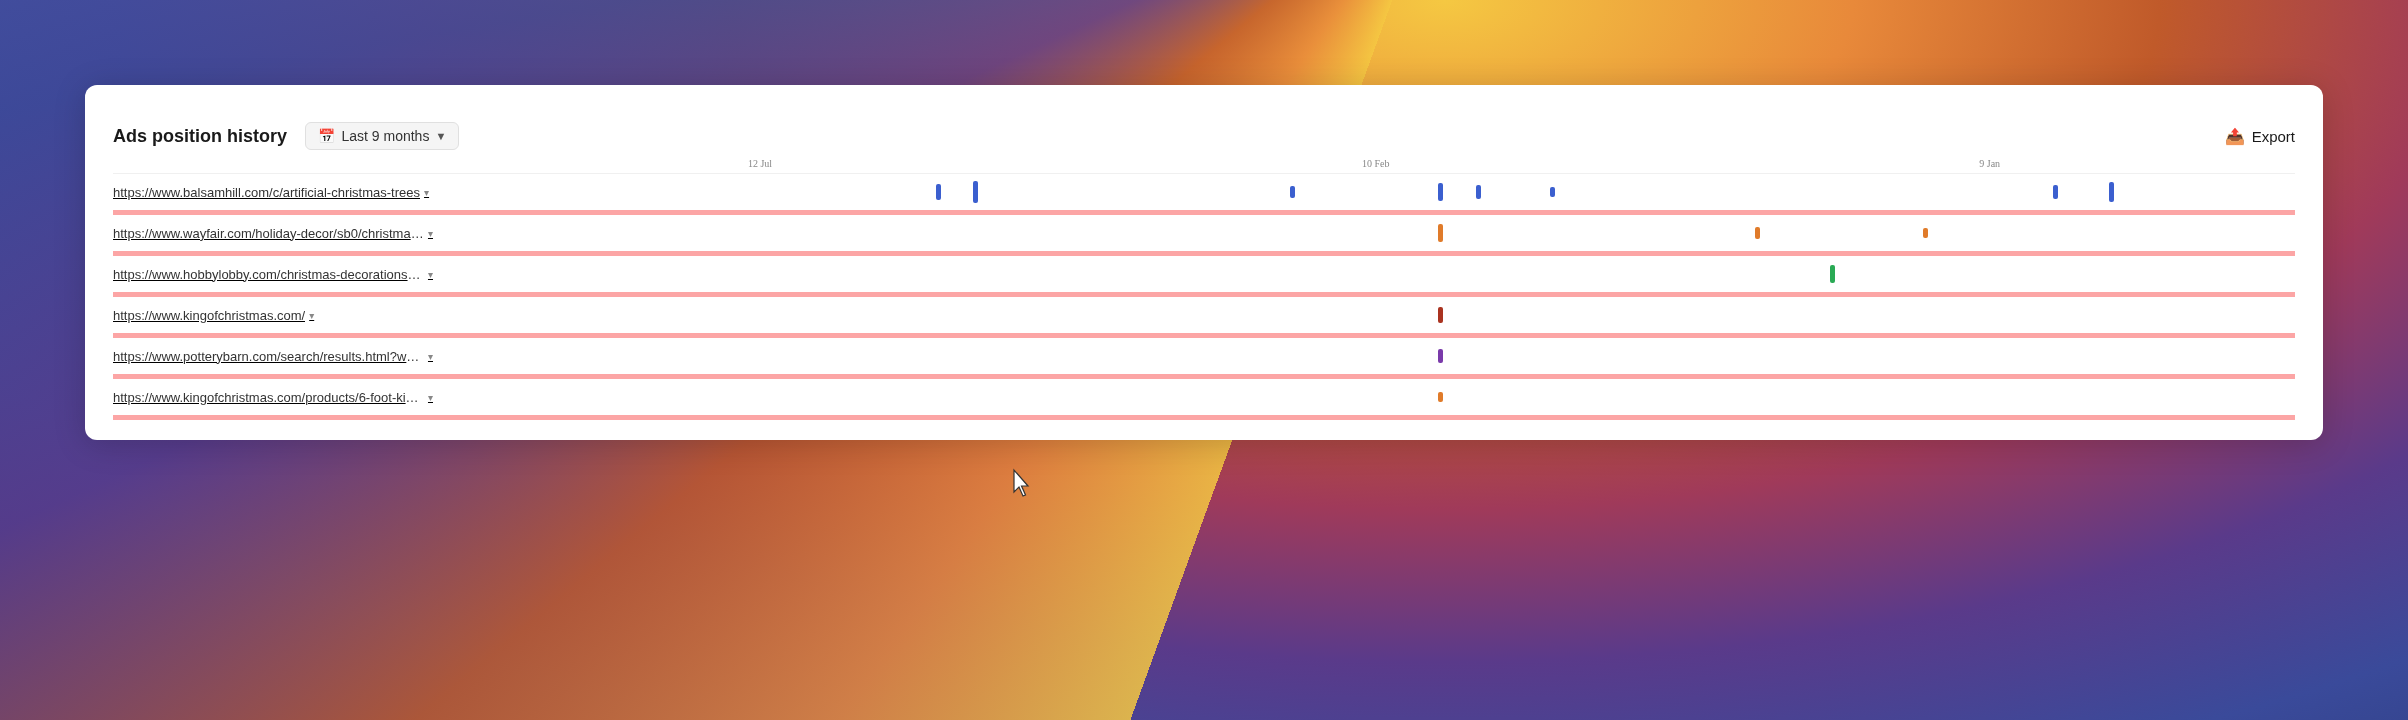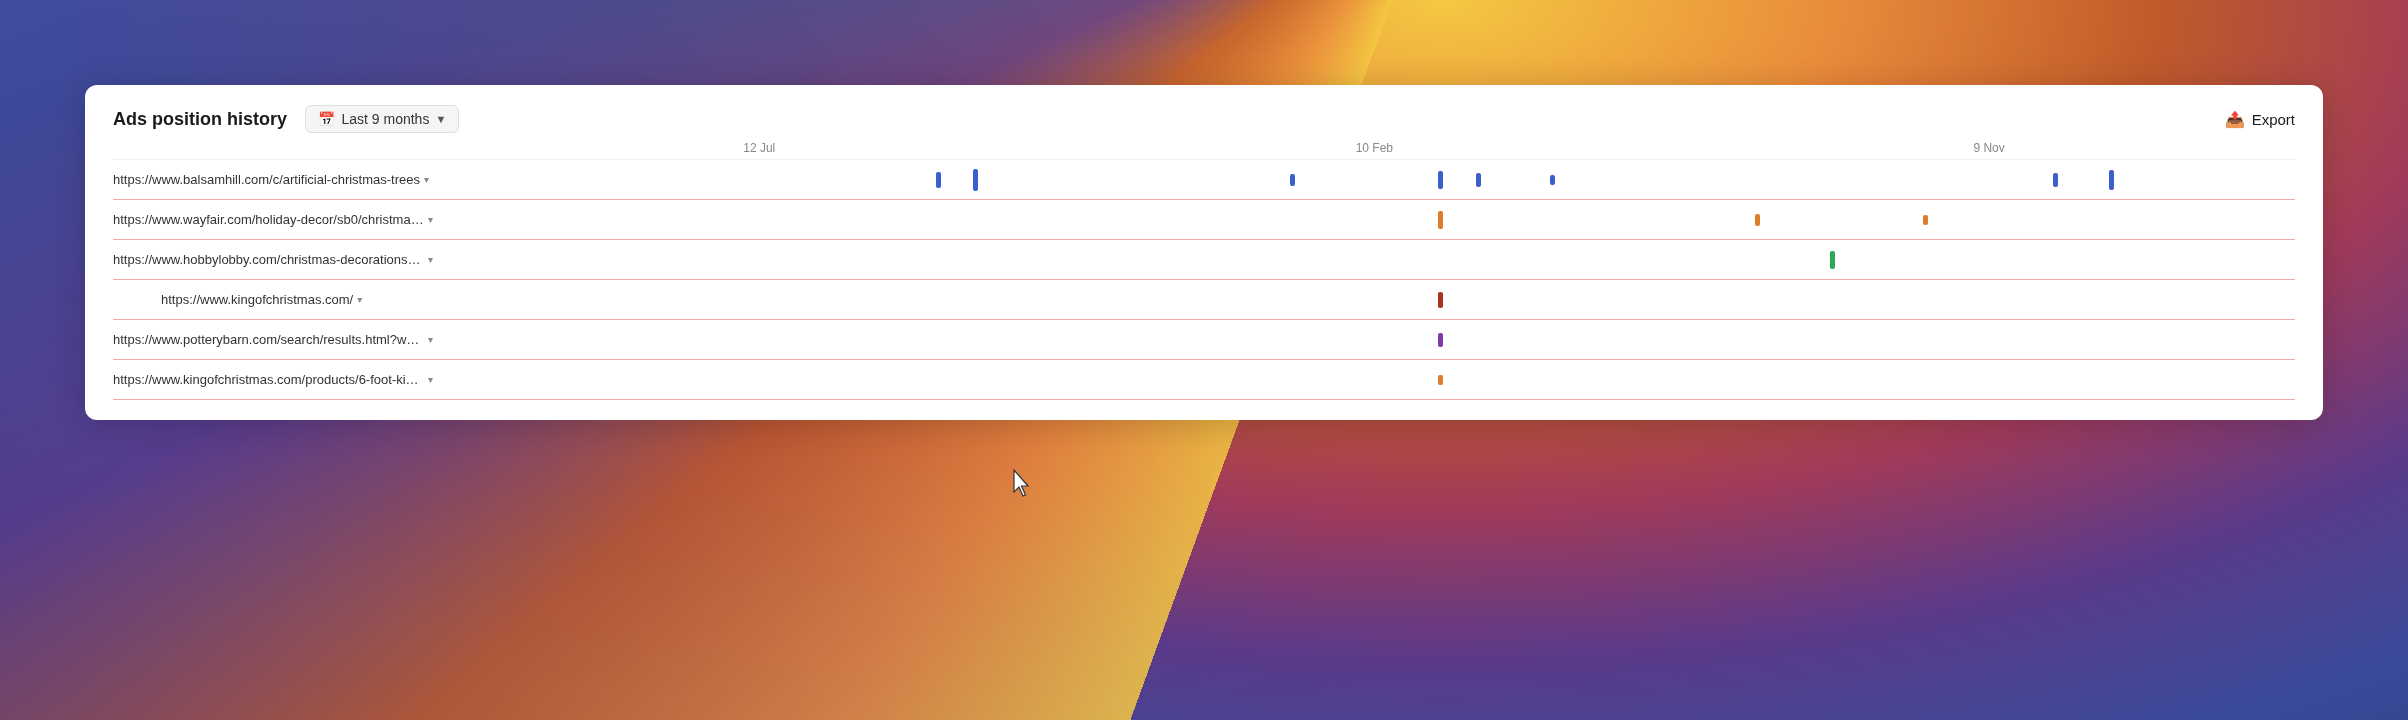--- a/index.html
+++ b/index.html
@@ -41,20 +41,21 @@
       box-shadow: 0 4px 32px rgba(0,0,0,0.18);
       padding: 0;
       overflow: hidden;
     }
 
     .card-header {
       display: flex;
       align-items: center;
       justify-content: space-between;
       padding: 20px 28px 0 28px;
+      margin-top: 17px;
     }
 
     .header-left {
       display: flex;
       align-items: center;
       gap: 18px;
     }
 
     .card-title {
       font-size: 18px;
@@ -107,35 +108,37 @@
       margin-bottom: 4px;
     }
 
     .timeline-labels {
       display: flex;
       justify-content: space-around;
       padding-left: 20px;
     }
 
     .timeline-label {
-      font-size: 12px;
+      font-size: 10px;
       color: #888;
       text-align: center;
+      font-family: Liberation Serif, serif;
     }
 
     .rows-container {
       border-top: 1px solid #f0f0f0;
     }
 
     .data-row {
       display: grid;
       grid-template-columns: 320px 1fr;
       align-items: center;
-      border-bottom: 1px solid #fca5a5;
+      border-bottom: 5px solid #fca5a5;
       min-height: 40px;
+      text-decoration: underline;
     }
 
     .row-url {
       display: flex;
       align-items: center;
       gap: 4px;
       font-size: 13px;
       color: #333;
       padding: 10px 0;
       white-space: nowrap;
@@ -200,21 +203,21 @@
     </button>
   </div>
 
   <div class="chart-area">
     <div class="timeline-header">
       <div></div>
       <div class="timeline-labels">
 
       <span class="timeline-label">12 Jul</span>
           <span class="timeline-label">10 Feb</span>
-          <span class="timeline-label">9 Nov</span>
+          <span class="timeline-label">9 Jan</span>
         </div>
     </div>
 
     <div class="rows-container">
 
     <div class="data-row">
           <div class="row-url" style="font-size: 13px; color: rgb(51, 51, 51);">
             <span style="overflow: hidden; text-overflow: ellipsis; white-space: nowrap;">https://www.balsamhill.com/c/artificial-christmas-trees</span>
             <span class="chevron">▾</span>
           </div>
@@ -243,21 +246,21 @@
         <div class="data-row">
           <div class="row-url" style="font-size: 13px; color: rgb(51, 51, 51);">
             <span style="overflow: hidden; text-overflow: ellipsis; white-space: nowrap;">https://www.hobbylobby.com/christmas-decorations/artifici...</span>
             <span class="chevron">▾</span>
           </div>
           <div class="row-chart">
             <div class="dot" style="left: 75%; background: rgb(42, 170, 85); height: 18px; top: 9px;"></div>
           </div>
         </div>
         <div class="data-row">
-          <div class="row-url" style="font-size: 13px; color: rgb(51, 51, 51); margin-left: 48px;">
+          <div class="row-url" style="font-size: 13px; color: rgb(51, 51, 51);">
             <span style="overflow: hidden; text-overflow: ellipsis; white-space: nowrap;">https://www.kingofchristmas.com/</span>
             <span class="chevron">▾</span>
           </div>
           <div class="row-chart">
             <div class="dot" style="left: 54%; background: rgb(170, 51, 32); height: 16px; top: 10px;"></div>
           </div>
         </div>
         <div class="data-row">
           <div class="row-url" style="font-size: 13px; color: rgb(51, 51, 51);">
             <span style="overflow: hidden; text-overflow: ellipsis; white-space: nowrap;">https://www.potterybarn.com/search/results.html?words=c...</span>

